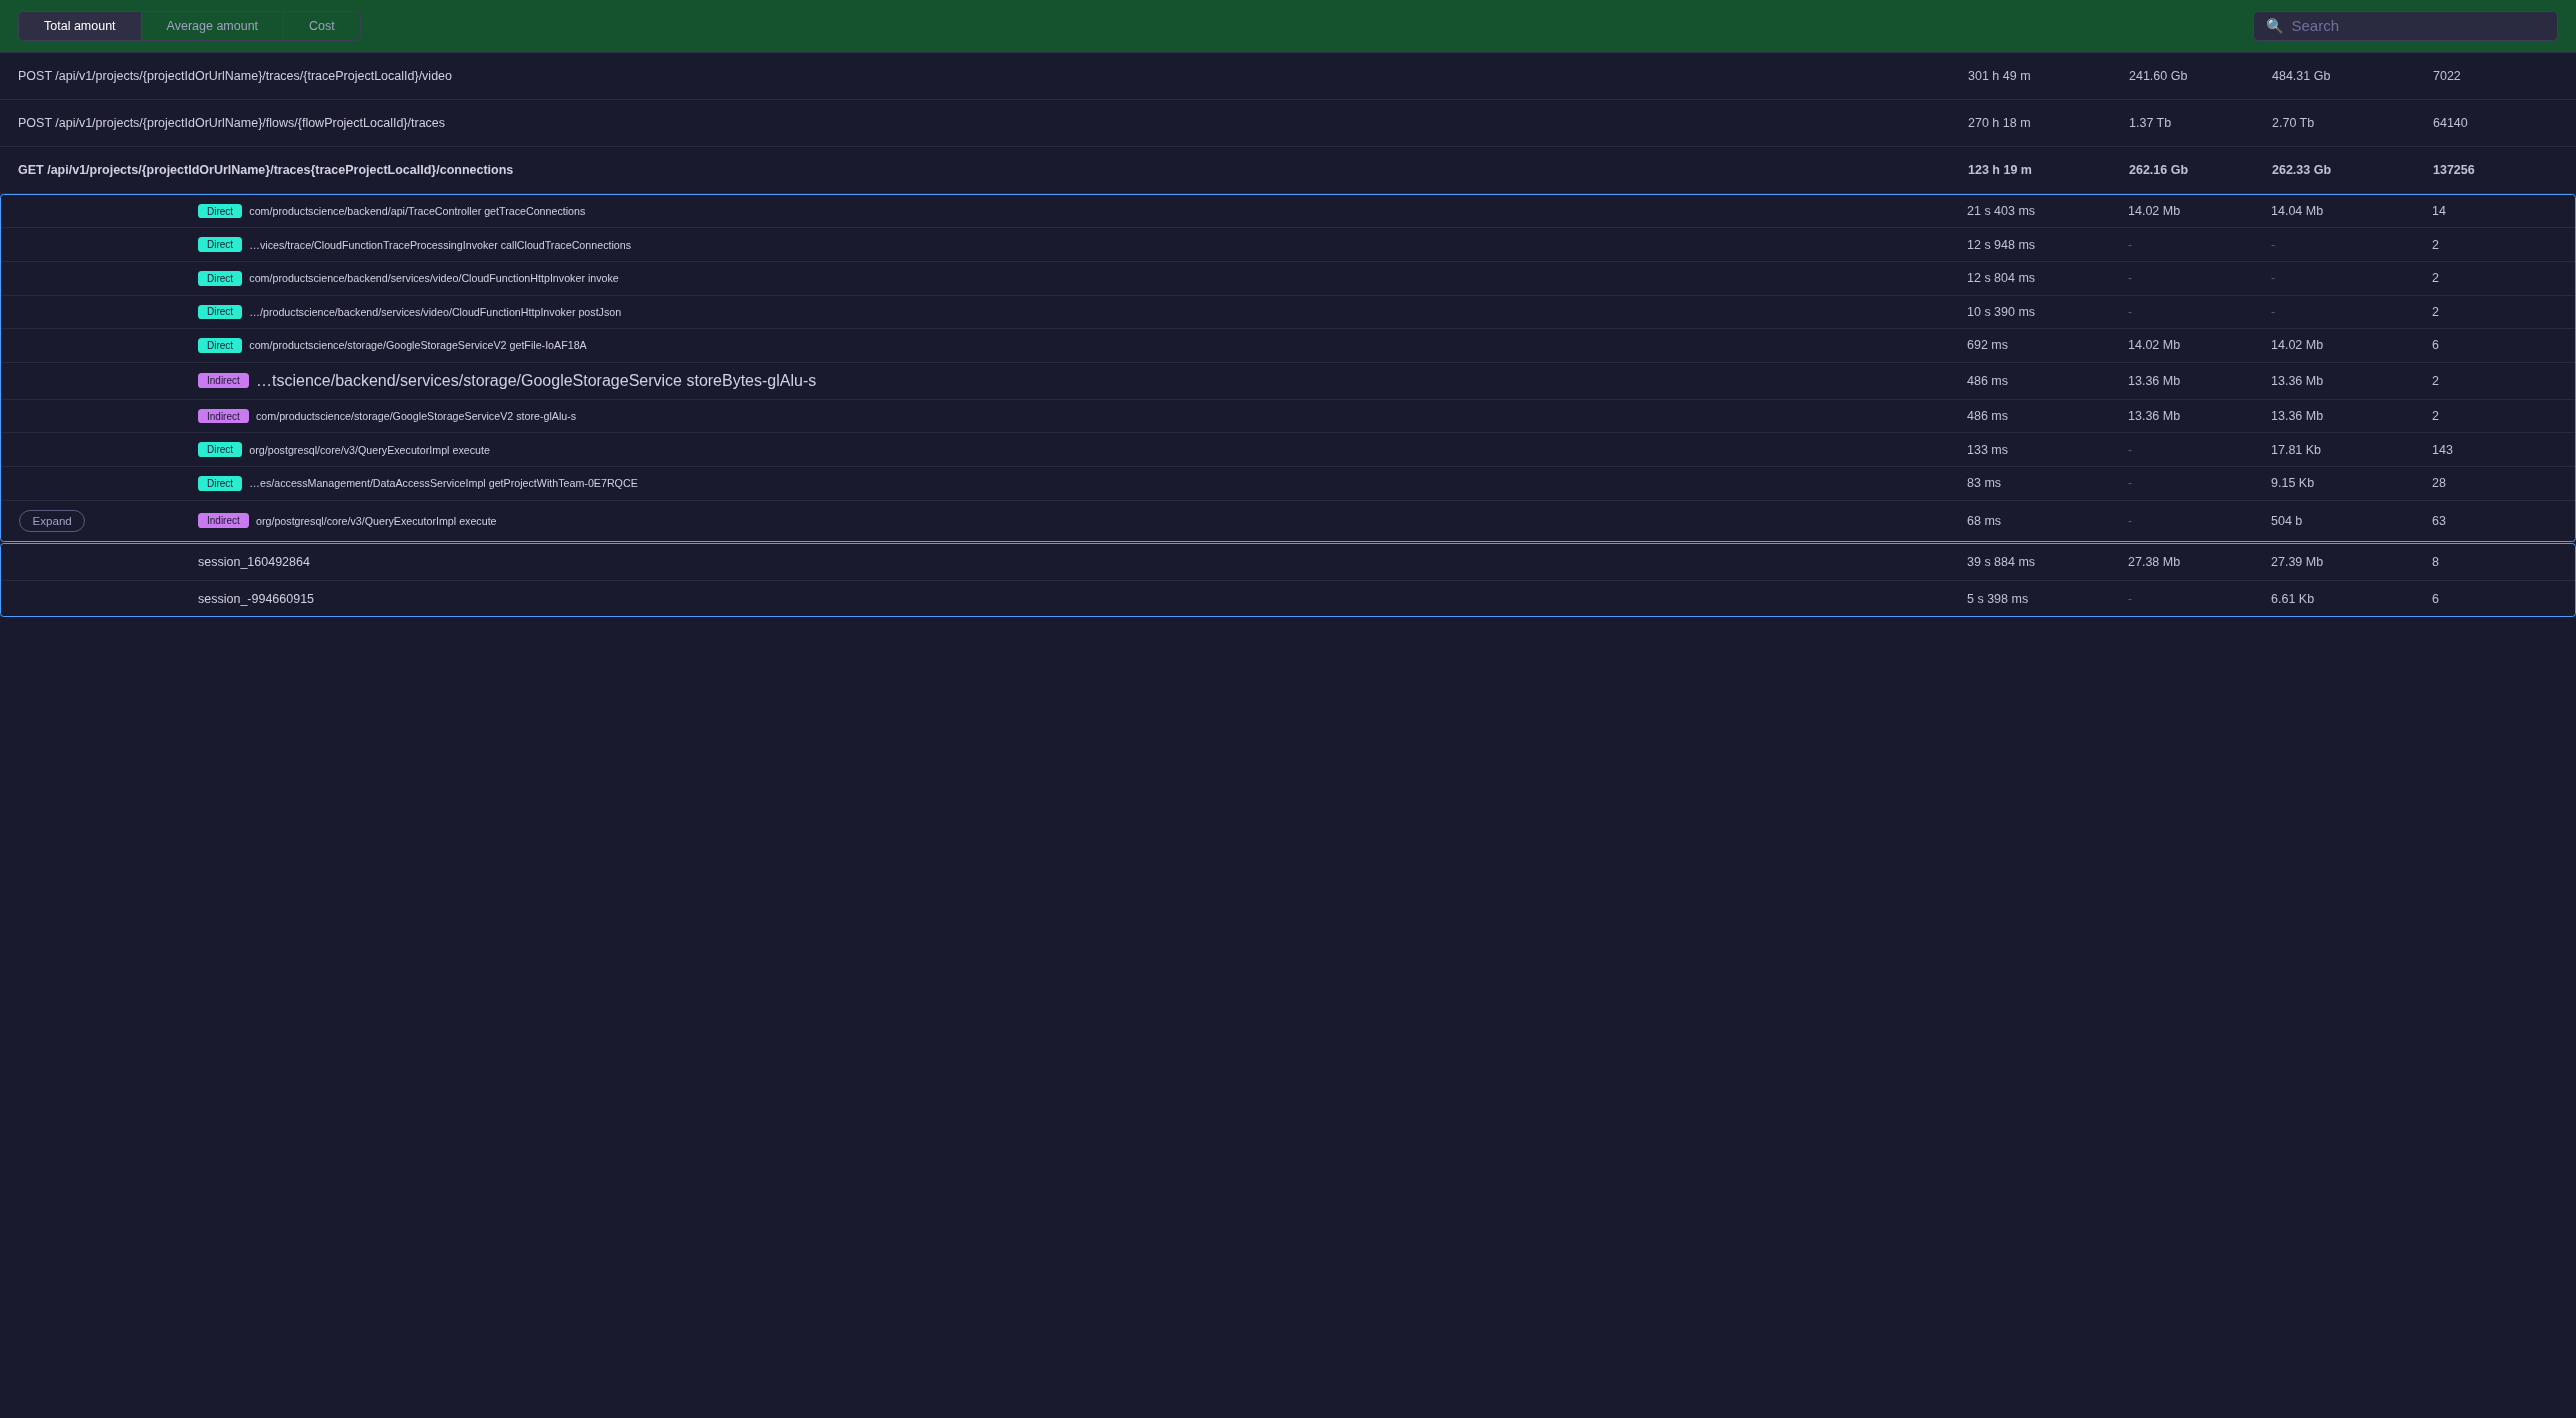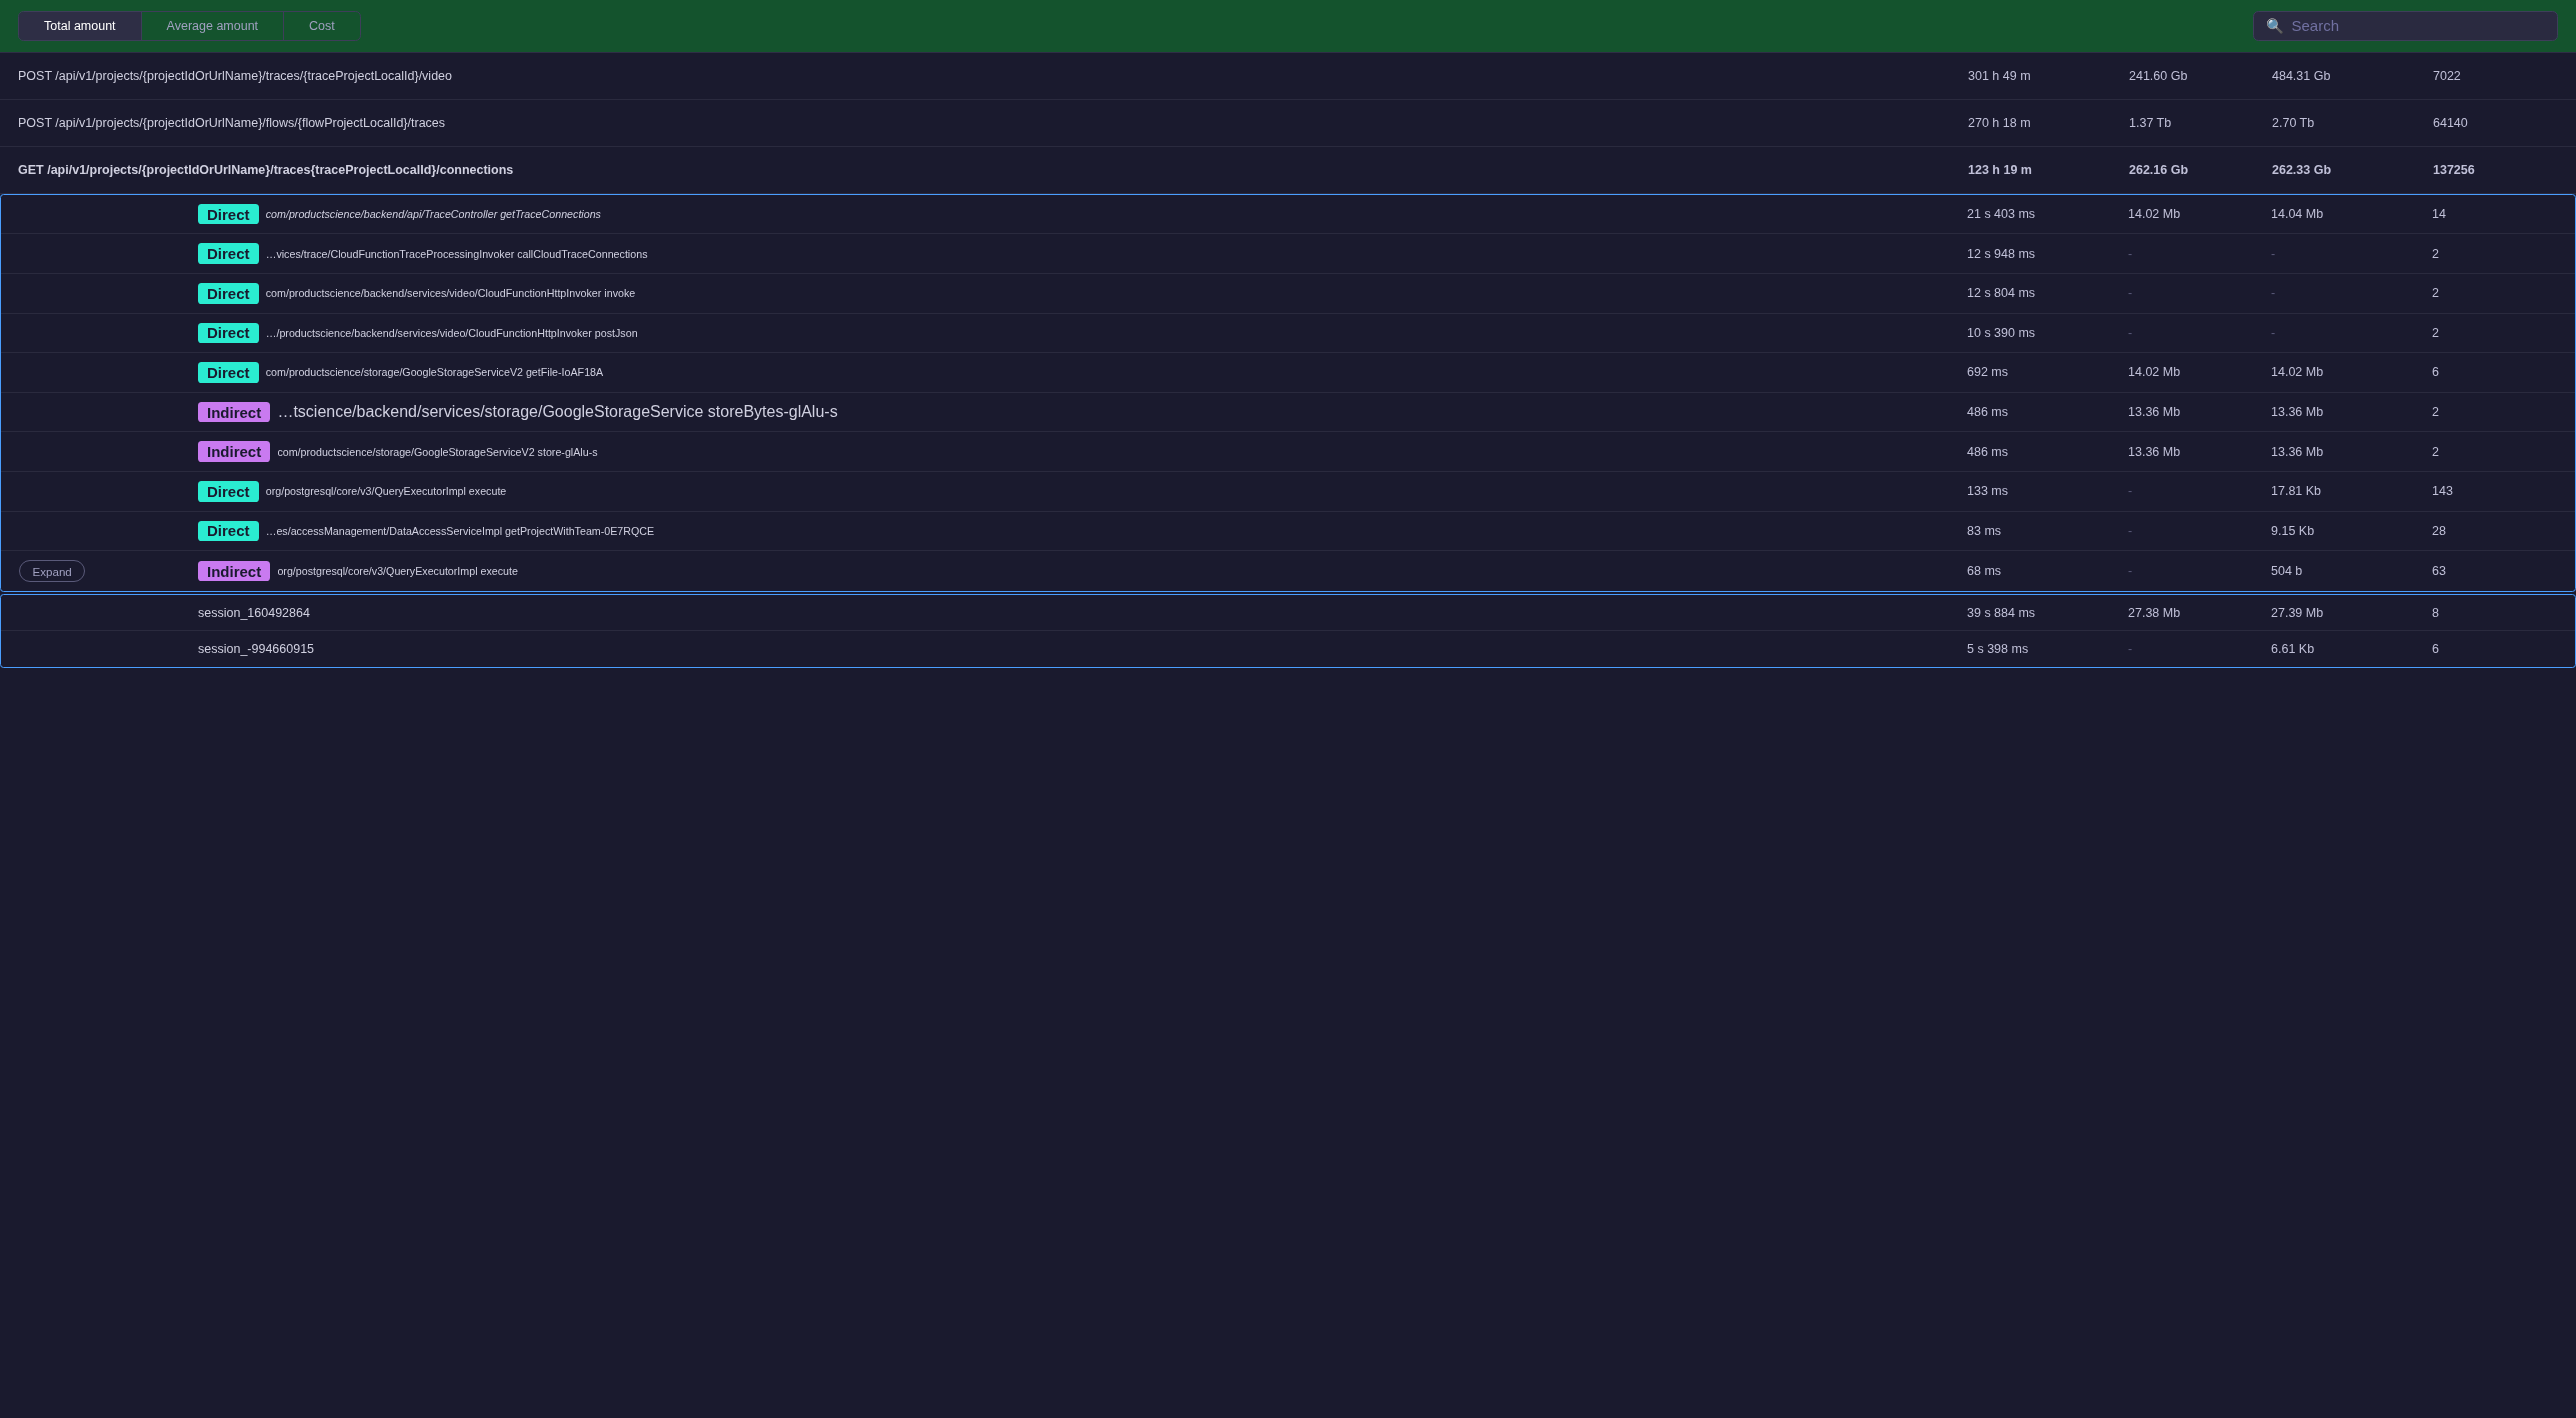--- a/index.html
+++ b/index.html
@@ -108,22 +108,22 @@
       padding: 9px 18px;
       border-bottom: 0.9px solid #2a2a3e;
       align-items: center;
     }
     .expanded-row:last-child { border-bottom: none; }
 
     .badge {
       display: inline-block;
       padding: 1.8px 9px;
       border-radius: 3.6px;
-      font-size: 15px;
-      font-weight: 700;
+      font-size: 10px;
+      font-weight: 400;
     }
     .badge-direct {
       background: #2aecd1;
       color: #1a1a2e;
     }
     .badge-indirect {
       background: #c97af0;
       color: #1a1a2e;
     }
 
@@ -218,21 +218,21 @@
       <span class="cell-metric">137256</span>
     </div>
 
   </div>
 
   <div class="expanded-section">
       <div class="expanded-row">
         <div></div>
         <div style="display:flex;align-items:center;gap:7.2px;">
           <span class="badge badge-direct">Direct</span>
-          <span class="cell-api" style="font-size:10.7px;font-style:italic;">com/productscience/backend/api/TraceController getTraceConnections</span>
+          <span class="cell-api" style="font-size:10.7px;">com/productscience/backend/api/TraceController getTraceConnections</span>
         </div>
         <span class="cell-metric">21 s 403 ms</span>
         <span class="cell-metric">14.02 Mb</span>
         <span class="cell-metric">14.04 Mb</span>
         <span class="cell-metric">14</span>
       </div>
       <div class="expanded-row">
         <div></div>
         <div style="display:flex;align-items:center;gap:7.2px;">
           <span class="badge badge-direct">Direct</span>

